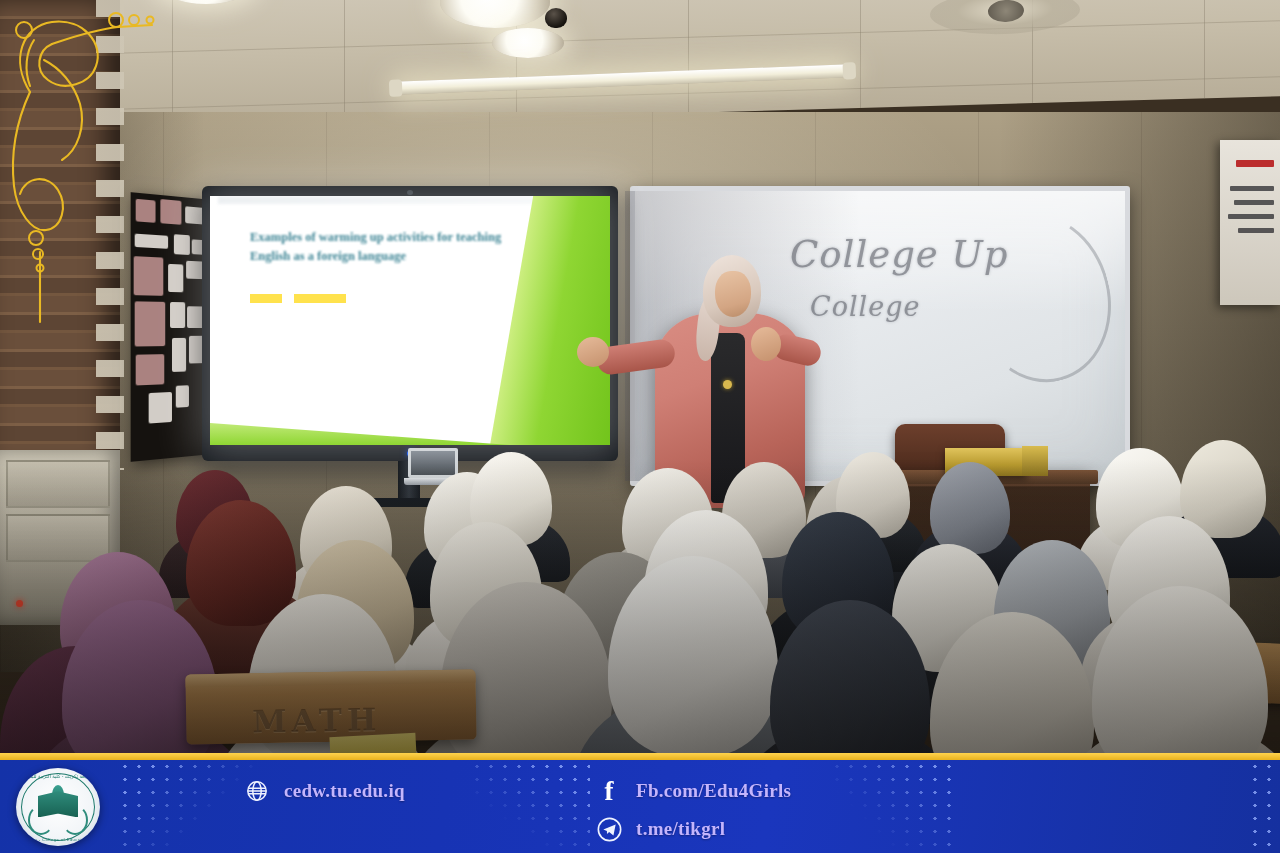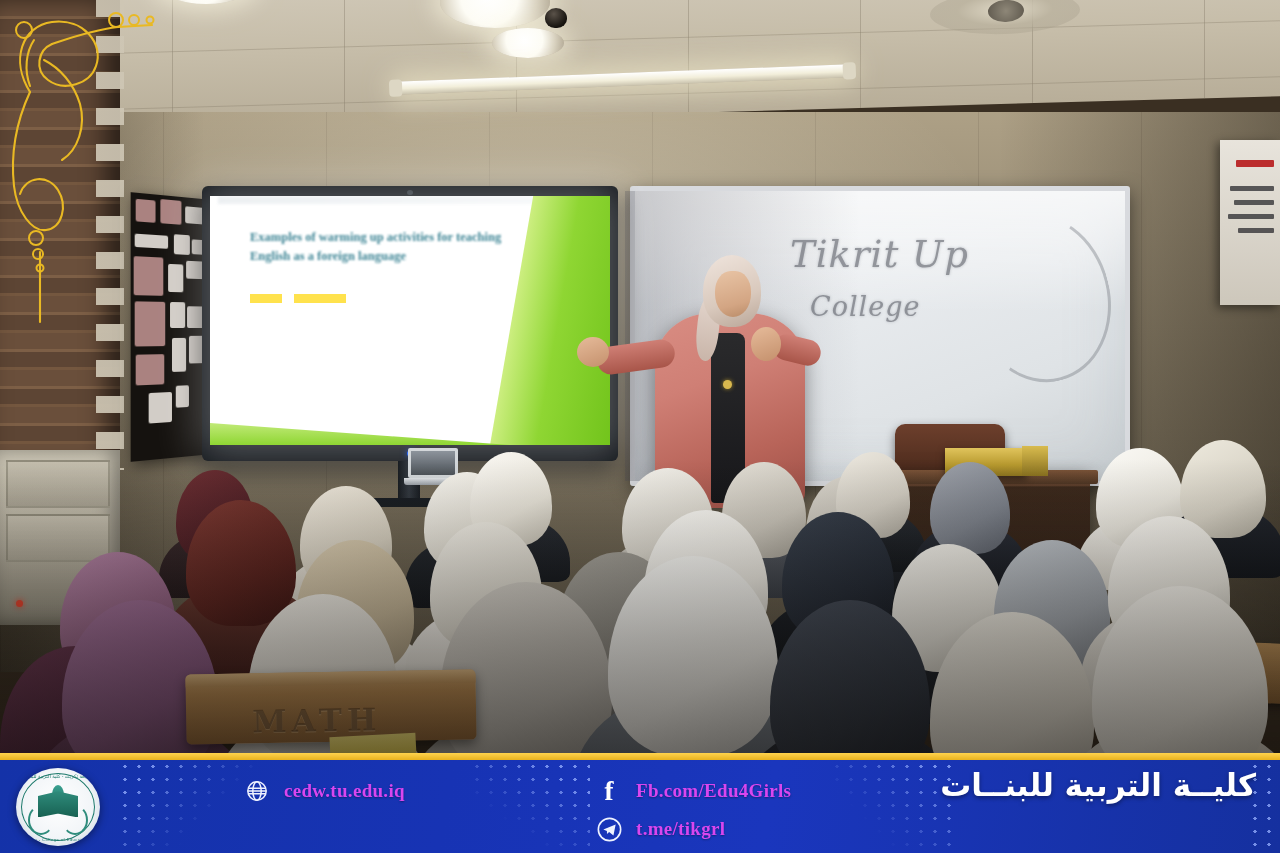--- a/index.html
+++ b/index.html
@@ -434,21 +434,21 @@
   .contact-col.c2{ left:596px; }
   .contact-row{
     display:flex; align-items:center; gap:14px; height:38px;
   }
   .c-ico{
     width:26px; height:26px; display:flex; align-items:center; justify-content:center;
     color:#eef2ff; flex:0 0 26px;
   }
   .c-ico svg{ display:block; }
   .c-txt{
-    color:#d946ef; font-size:19px; font-weight:bold;
+    color:#c4b5fd; font-size:19px; font-weight:bold;
     font-family:"Liberation Serif", serif;
     letter-spacing:.3px;
     text-shadow:0 1px 2px rgba(0,0,0,.35);
     white-space:nowrap;
   }
   .fb-glyph{
     font-family:"Liberation Serif", serif; font-weight:bold; font-size:27px;
     color:#ffffff; line-height:1;
   }
 
@@ -532,21 +532,21 @@
       <span class="nline" style="top:46px;width:44px;"></span>
       <span class="nline" style="top:60px;width:40px;"></span>
       <span class="nline" style="top:74px;width:46px;"></span>
       <span class="nline" style="top:88px;width:36px;"></span>
     </div>
 
     <div class="whiteboard">
       <div class="wb-gloss"></div>
       <div class="wb-shadow"></div>
       <div class="wb-arc"></div>
-      <div class="wb-write l1">Tikrit Up</div>
+      <div class="wb-write l1">College Up</div>
       <div class="wb-write l2">College</div>
     </div>
 
     <div class="chair-back"></div>
     <div class="teach-desk">
       <div class="desk-top"></div>
     </div>
     <div class="gold-box"></div>
     <div class="gold-box2"></div>
 
@@ -823,16 +823,15 @@
           <circle cx="13" cy="13" r="11.6" fill="none" stroke="currentColor" stroke-width="1.7"></circle>
           <path d="M6.6 12.9 L19.4 7.8 L17.1 19.2 L12.6 15.6 L10.4 17.8 L10.3 14.6 Z" fill="currentColor"></path>
         </svg>
       </span>
       <span class="c-txt">t.me/tikgrl</span>
     </div>
 
   </div>
 
   <div class="brand">
-    <div class="brand-main">كليــة التربية للبنــات</div>
   </div>
 
 </div>
 
 </body></html>

